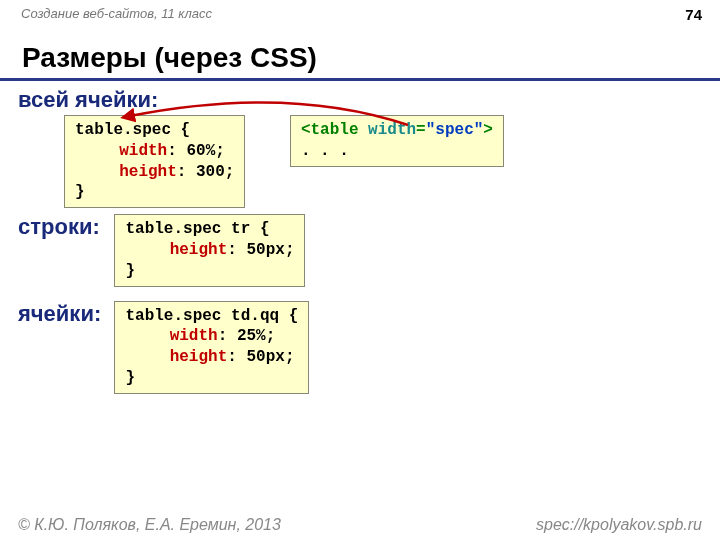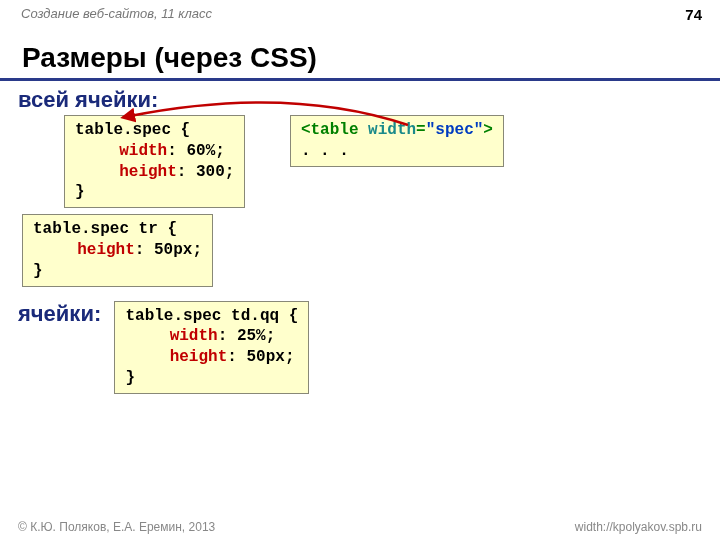--- a/index.html
+++ b/index.html
@@ -60,22 +60,23 @@
   .kw-cyan { color: #1a8a8a; }
   .kw-blue { color: #003cc0; }
   .row { position: relative; }
   .footer {
     position: absolute;
     bottom: 6px;
     left: 0; right: 0;
     display: flex;
     justify-content: space-between;
     padding: 0 18px;
-    font-size: 12px;
+    font-size: 16px;
     color: #888;
+    font-style: italic;
   }
   svg.arrow { position: absolute; }
 </style>
 </head>
 <body>
 
 <div class="header">
   <span>Создание веб-сайтов, 11 класс</span>
   <span class="pagenum">74</span>
 </div>
@@ -104,20 +105,21 @@
       <defs>
         <marker id="ah" markerWidth="8" markerHeight="8" refX="2" refY="3" orient="auto">
           <path d="M0,0 L6,3 L0,6 Z" fill="#c00000"></path>
         </marker>
       </defs>
       <path d="M290,34 Q170,-6 12,25" stroke="#c00000" stroke-width="2.5" fill="none" marker-end="url(#ah)"></path>
     </svg>
   </div>
 
   <div class="row" style="margin-top:6px;">
+    <span class="section-label" style="display:inline-block; vertical-align:top; width:88px;">строки:</span>
     <div class="codebox" style="margin-left:4px;">
       <div><span>table.spec tr {</span></div>
       <div>&nbsp;&nbsp;<span class="kw-red">height</span><span>: 50px;</span></div>
       <div><span>}</span></div>
     </div>
   </div>
 
   <div class="row" style="margin-top:14px;">
     <span class="section-label" style="display:inline-block; vertical-align:top; width:88px;">ячейки:</span>
     <div class="codebox" style="margin-left:4px;">
@@ -125,14 +127,14 @@
       <div>&nbsp;&nbsp;<span class="kw-red">width</span><span>: 25%;</span></div>
       <div>&nbsp;&nbsp;<span class="kw-red">height</span><span>: 50px;</span></div>
       <div><span>}</span></div>
     </div>
   </div>
 
 </div>
 
 <div class="footer">
   <span>© К.Ю. Поляков, Е.А. Еремин, 2013</span>
-  <span>width://kpolyakov.spb.ru</span>
+  <span>spec://kpolyakov.spb.ru</span>
 </div>
 
 </body></html>

